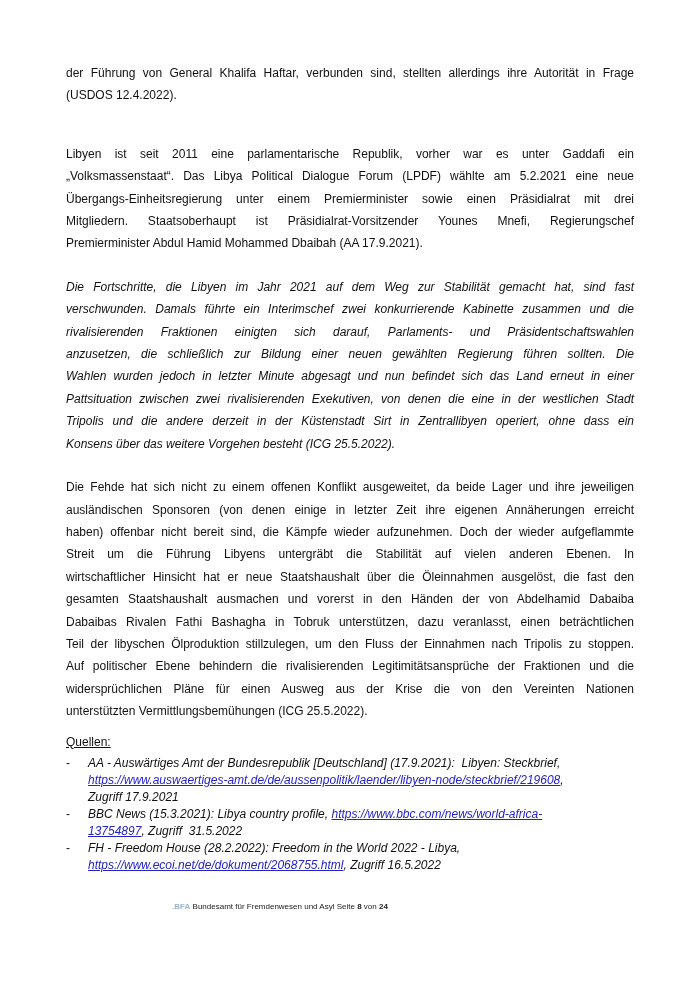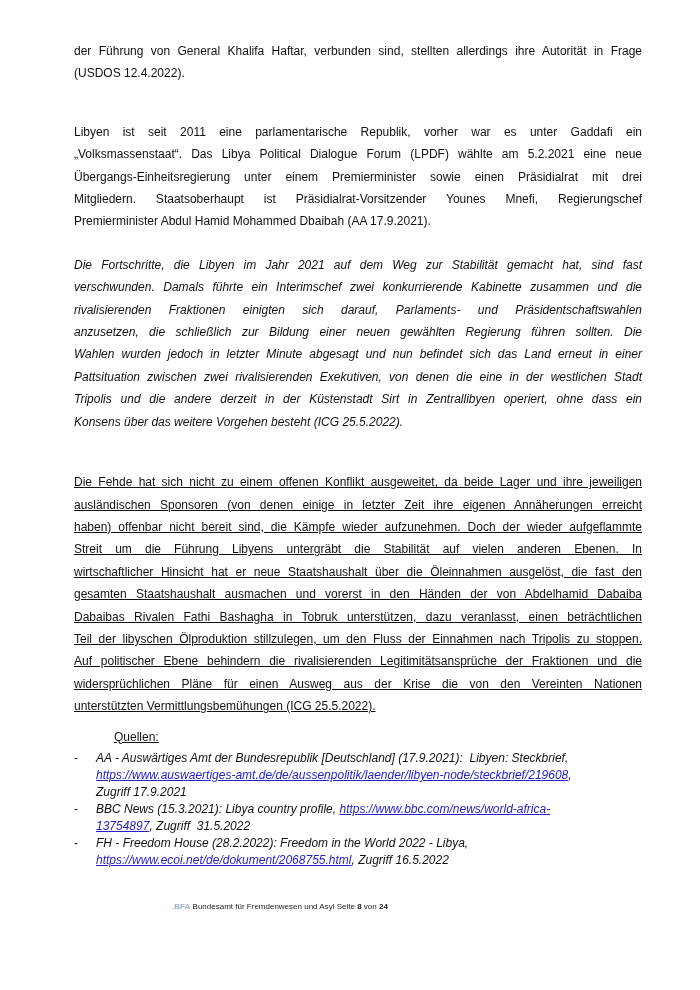--- a/index.html
+++ b/index.html
@@ -15,46 +15,45 @@
     font-family: "Liberation Sans", "DejaVu Sans", sans-serif;
     color: var(--text-color, #111111);
   }
   .page {
     position: absolute;
     inset: 0;
     background: #ffffff;
   }
   .content {
     position: absolute;
-    left: 74px;
+    left: 66px;
     top: 0;
     width: 568px;
-    padding-top: 40px;
+    padding-top: 62px;
   }
   .para {
     font-size: 12px;
     line-height: 22.4px;
   }
   .para:nth-child(2) { margin-top: 36px; }
   .para:nth-child(3) { margin-top: 21px; font-style: italic; }
-  .para:nth-child(4) { margin-top: 38px; text-decoration: underline; }
+  .para:nth-child(4) { margin-top: 21px; }
   .ln {
     white-space: normal;
   }
   .ln.just {
     text-align: justify;
     text-align-last: justify;
     -moz-text-align-last: justify;
   }
   .sources-heading {
     margin-top: 8px;
     font-size: 12px;
     line-height: 22.4px;
     text-decoration: underline;
-    margin-left: 40px;
   }
   ul.sources {
     list-style: none;
     margin: 2px 0 0 0;
     padding: 0;
     font-size: 12px;
     line-height: 17px;
   }
   ul.sources li {
     position: relative;

